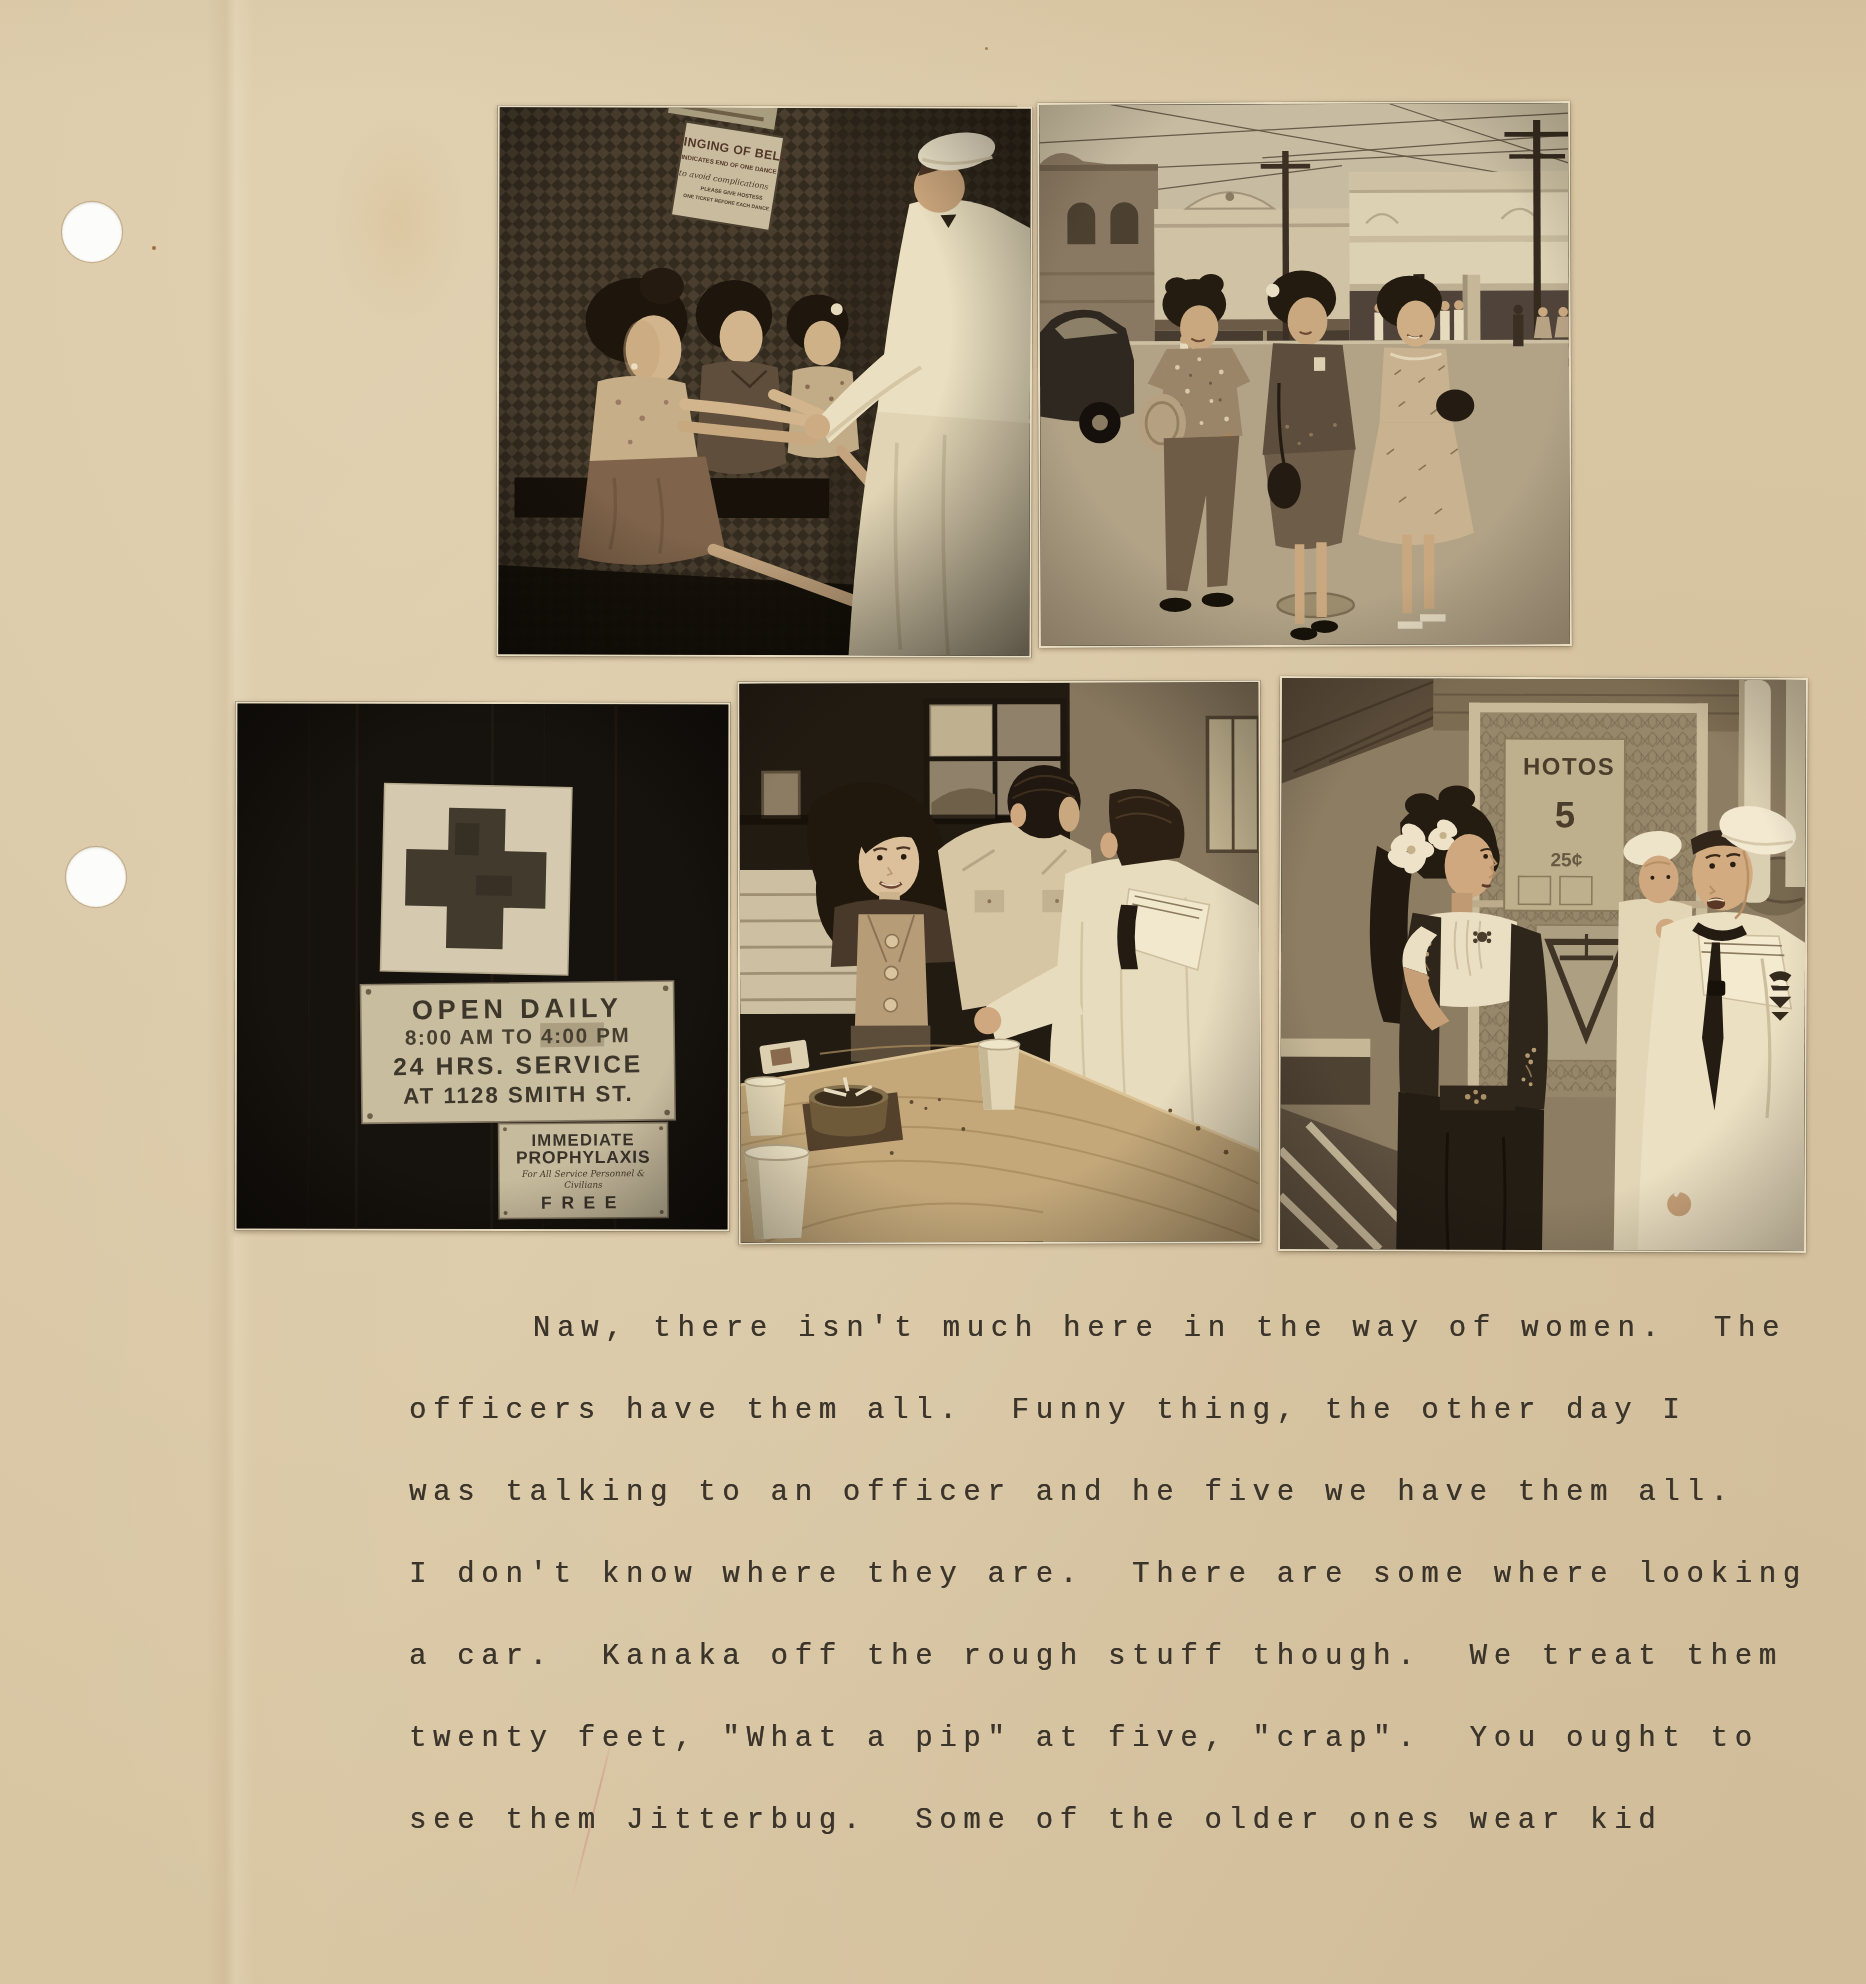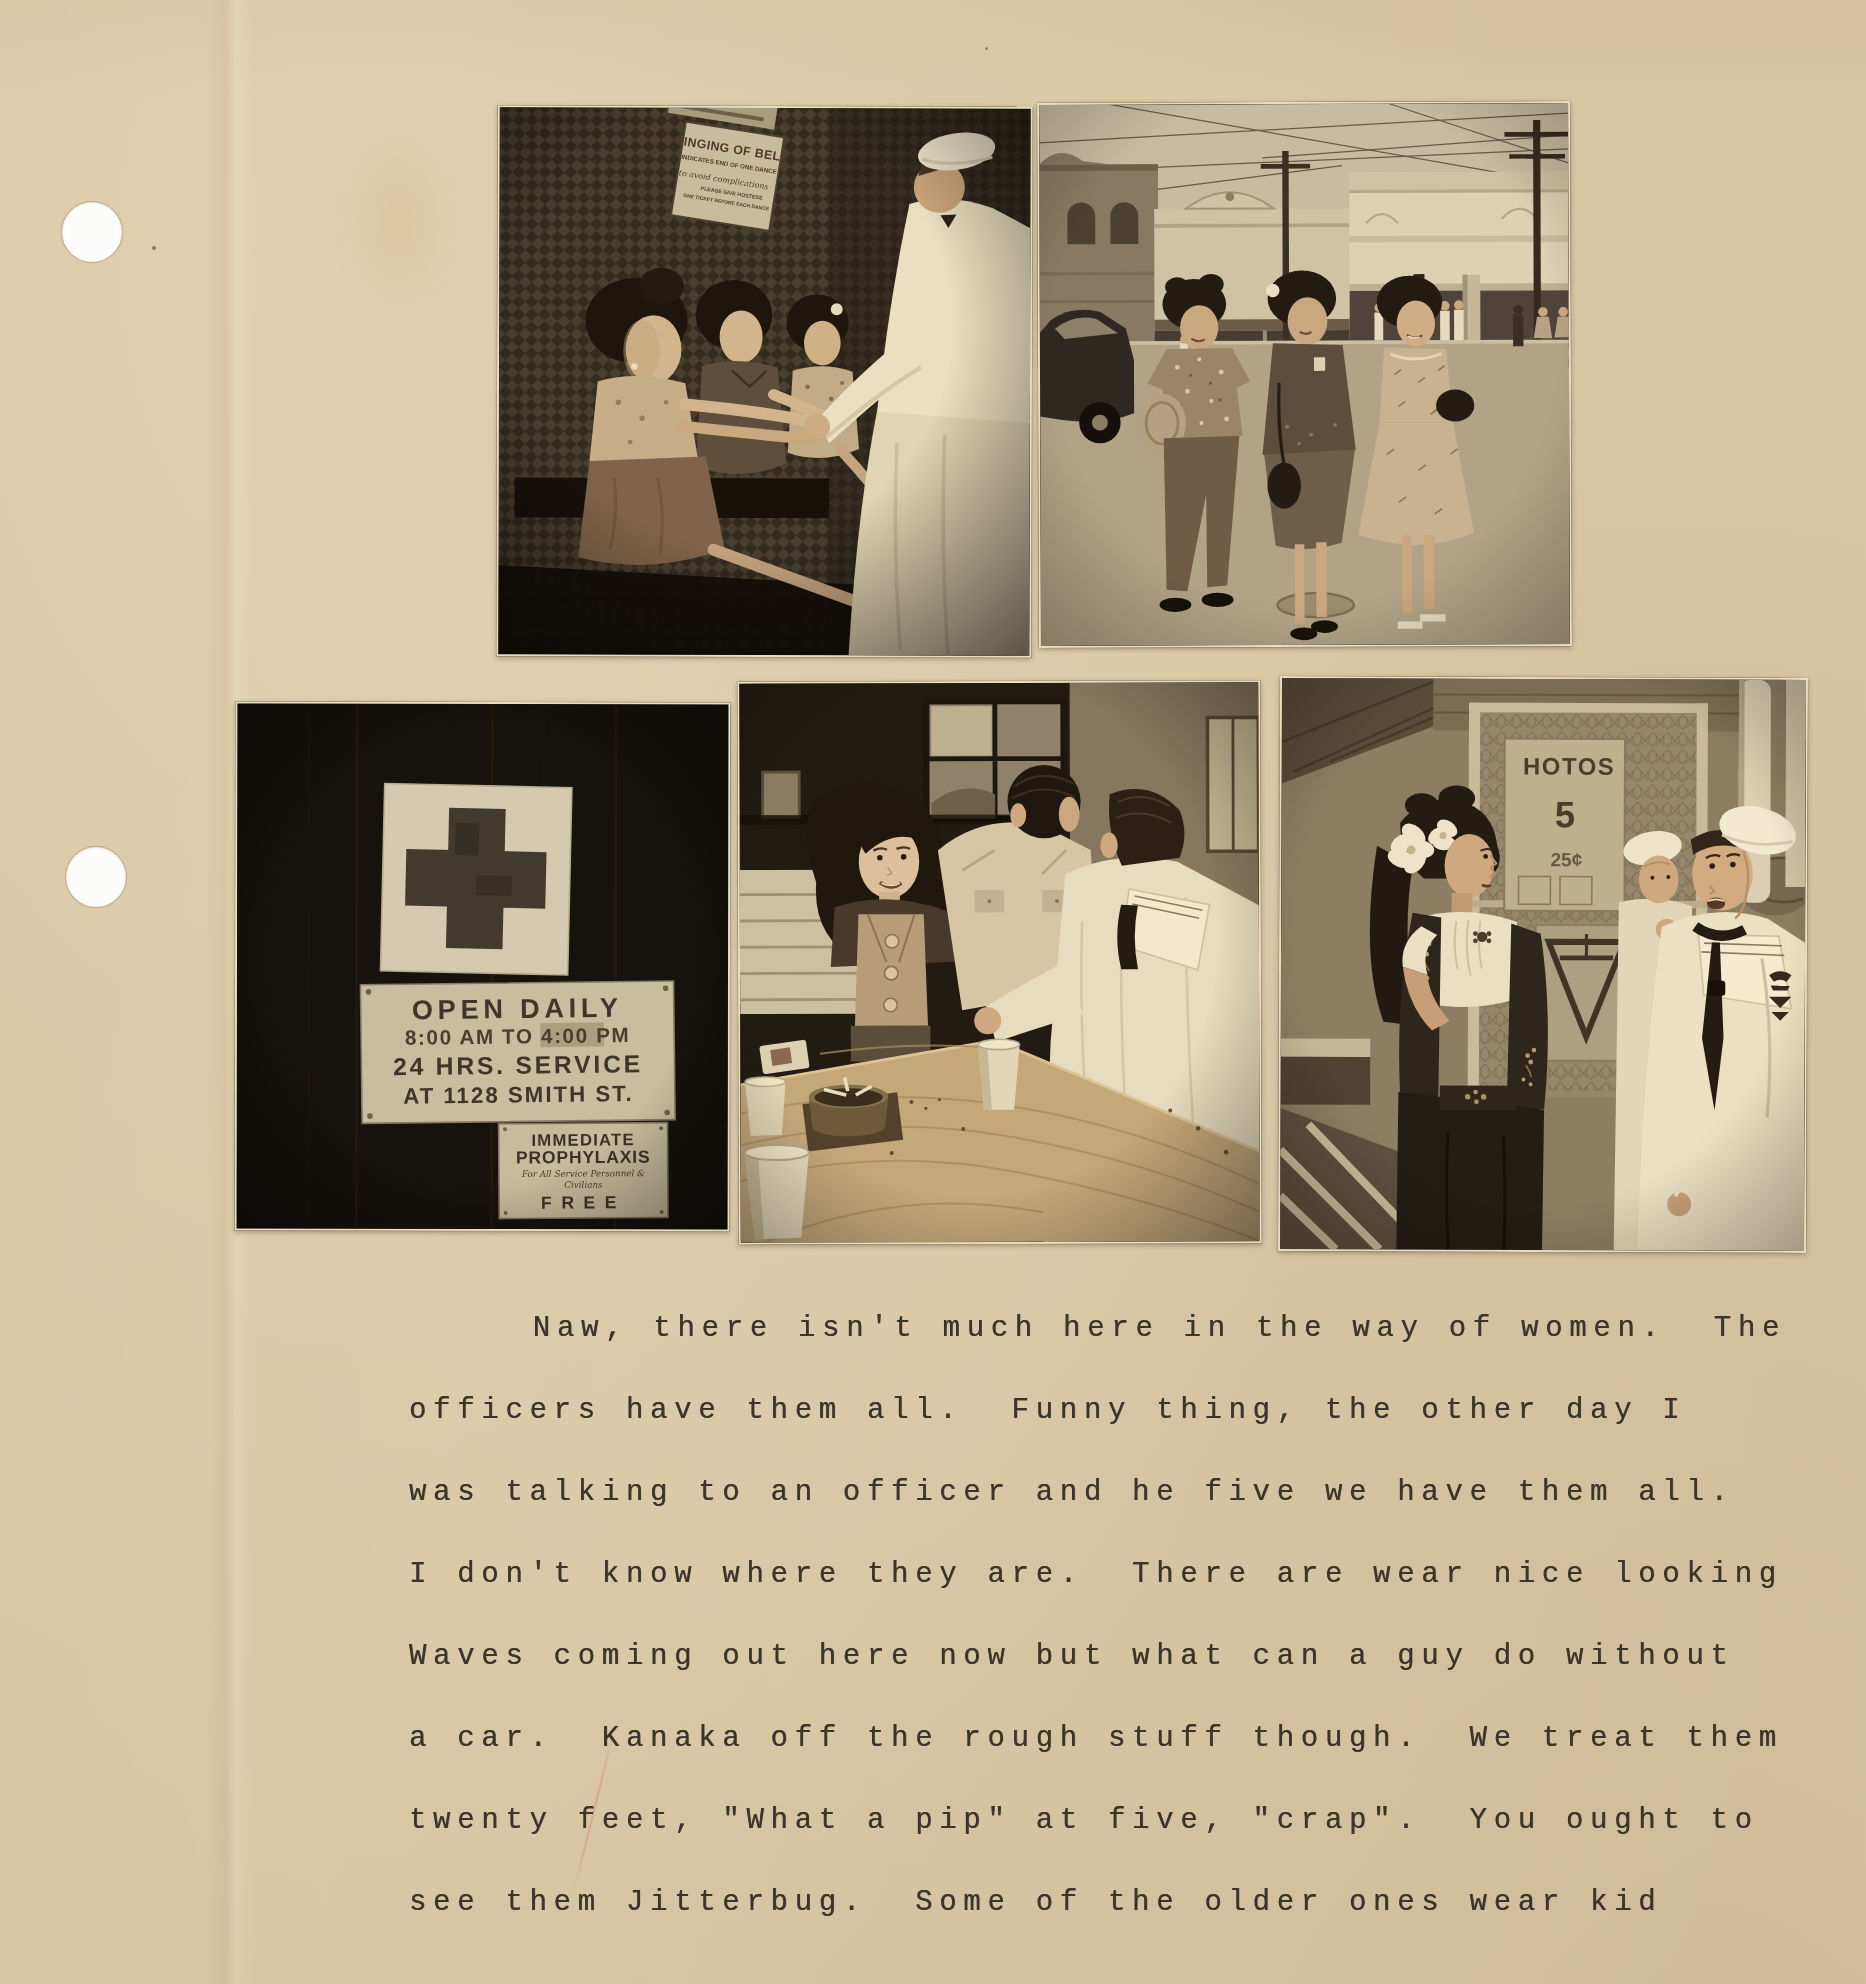--- a/index.html
+++ b/index.html
@@ -670,22 +670,21 @@
       <path d="M992 1298 L1014 1262" stroke="#e9dfc4" stroke-width="10"></path>
     </g>
     <rect width="1316" height="1434" fill="url(#vigE)"></rect>
   </svg>
   </div>
 
   <div id="letter">
     <div class="tl first">Naw, there isn't much here in the way of women.  The</div>
     <div class="tl">officers have them all.  Funny thing, the other day I</div>
     <div class="tl">was talking to an officer and he five we have them all.</div>
-    <div class="tl">I don't know where they are.  There are wear nice looking</div>
-    <div class="tl">Waves coming out here now but what can a guy do without</div>
+    <div class="tl">I don't know where they are.  There are some where looking</div>
     <div class="tl">a car.  Kanaka off the rough stuff though.  We treat them</div>
     <div class="tl">twenty feet, "What a pip" at five, "crap".  You ought to</div>
     <div class="tl">see them Jitterbug.  Some of the older ones wear kid</div>
 
   </div>
 
 </div>
 
 
 </body></html>

